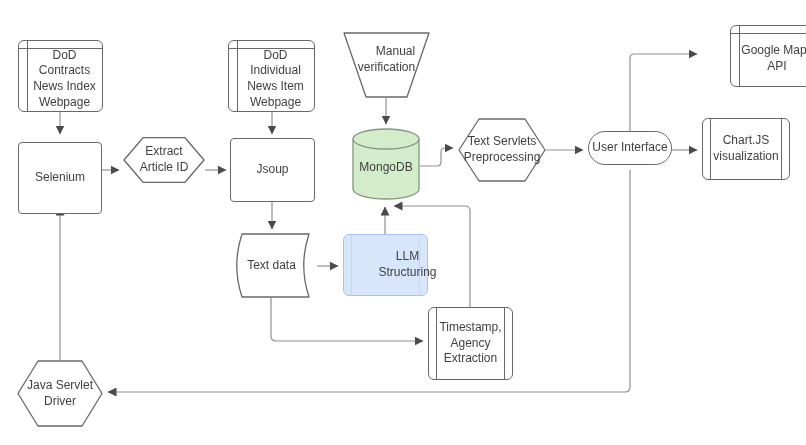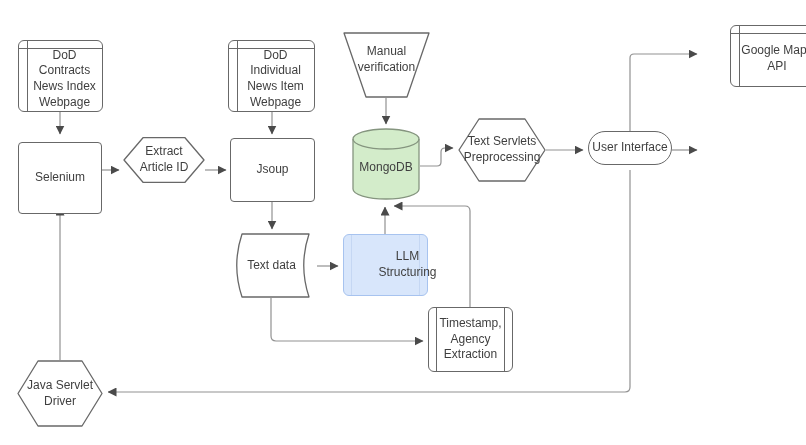--- a/index.html
+++ b/index.html
@@ -118,49 +118,55 @@
   </div>
 
   <div class="node shaped" style="left:17px;top:360px;width:86px;height:67px;">
     <svg viewBox="0 0 86 67" preserveAspectRatio="none">
       <polygon points="21,1 65,1 85,33.5 65,66 21,66 1,33.5"></polygon>
     </svg>
     <span class="label">Java Servlet
 Driver</span>
   </div>
 
-  <div class="node shaped trapezoid-node" style="left:343px;top:32px;width:87px;height:66px;">
+  <div class="node shaped trapezoid-node" style="left:343px;top:32px;width:87px;height:66px;text-align:right;">
     <svg viewBox="0 0 87 66" preserveAspectRatio="none">
       <polygon points="1,1 86,1 64,65 23,65"></polygon>
     </svg>
     <span class="label">Manual
 verification</span>
   </div>
 
   <div class="node shaped mongodb-node" style="left:352px;top:128px;width:68px;height:72px;">
     <svg viewBox="0 0 68 72" preserveAspectRatio="none">
       <path class="mongo" d="M1,11 C1,5.5 15.5,1 34,1 C52.5,1 67,5.5 67,11 L67,61 C67,66.5 52.5,71 34,71 C15.5,71 1,66.5 1,61 Z"></path>
       <path class="mongo-rim" d="M1,11 C1,16.5 15.5,21 34,21 C52.5,21 67,16.5 67,11"></path>
     </svg>
     <span class="label">MongoDB</span>
   </div>
 
   <div class="node pill" style="left:588px;top:131px;width:84px;height:34px;">
     <span class="label">User Interface</span>
   </div>
 
+  <div class="node process" style="left:702px;top:118px;width:88px;height:62px;">
+    <span class="bar-l"></span>
+    <span class="bar-r"></span>
+    <span class="label">Chart.JS
+visualization</span>
+  </div>
 
   <div class="node process llm" style="left:343px;top:234px;width:85px;height:62px;padding-left:44px;">
     <span class="bar-l"></span>
     <span class="bar-r"></span>
     <span class="label">LLM
 Structuring</span>
   </div>
 
-  <div class="node process" style="left:428px;top:307px;width:85px;height:65px;">
+  <div class="node process" style="left:428px;top:307px;width:85px;height:73px;">
     <span class="bar-l"></span>
     <span class="bar-r"></span>
     <span class="label">Timestamp,
 Agency
 Extraction</span>
   </div>
 
   <div class="node shaped" style="left:228px;top:233px;width:87px;height:65px;">
     <svg viewBox="0 0 87 65" preserveAspectRatio="none">
       <path d="M14,1 H81 C74,22 74,43 81,64 H14 C7,43 7,22 14,1 Z"></path>

